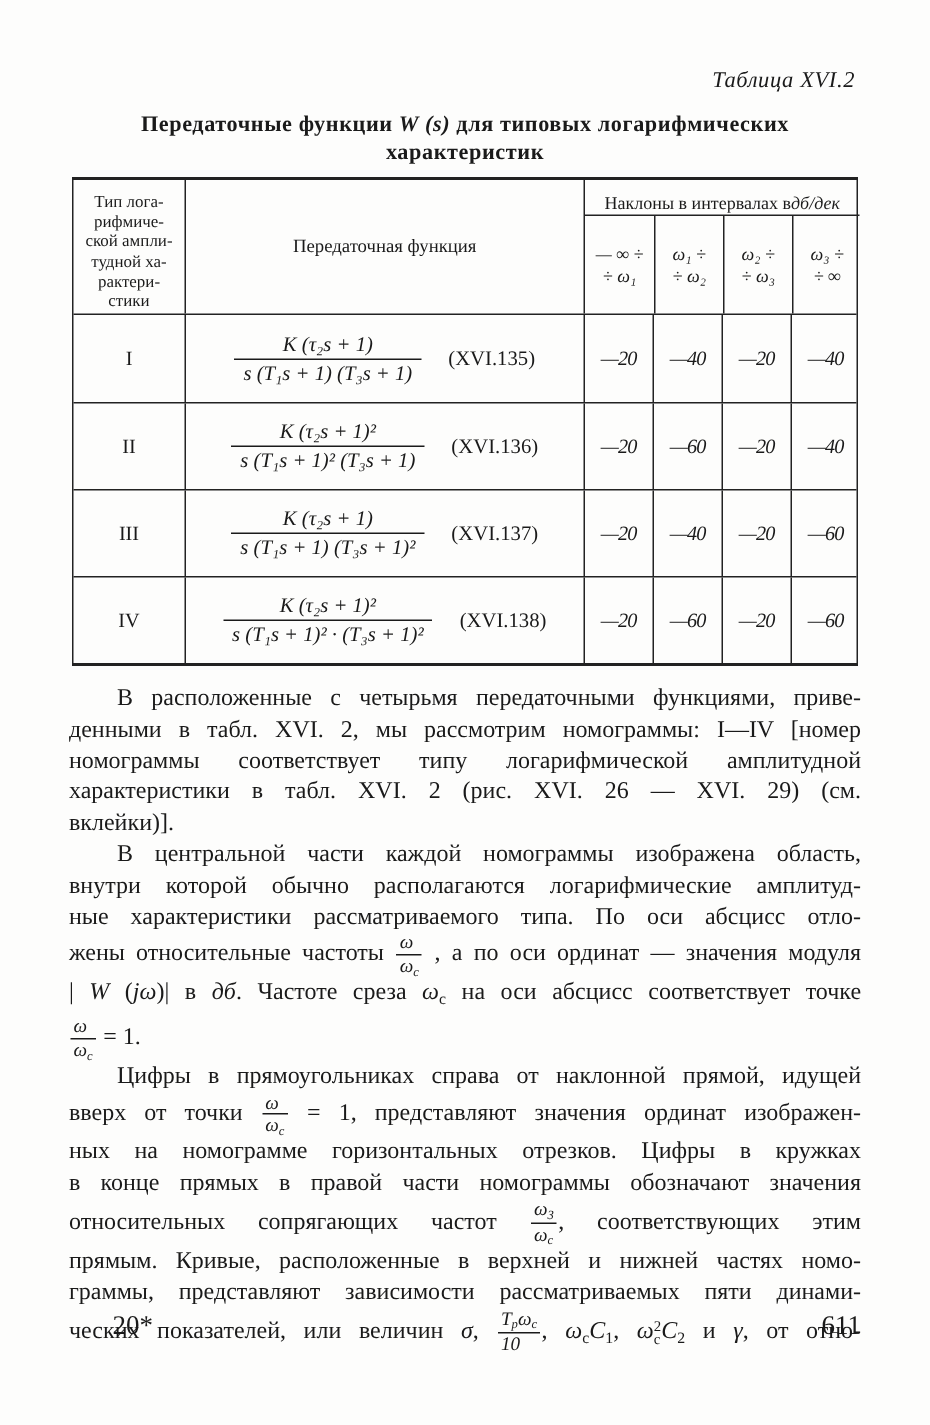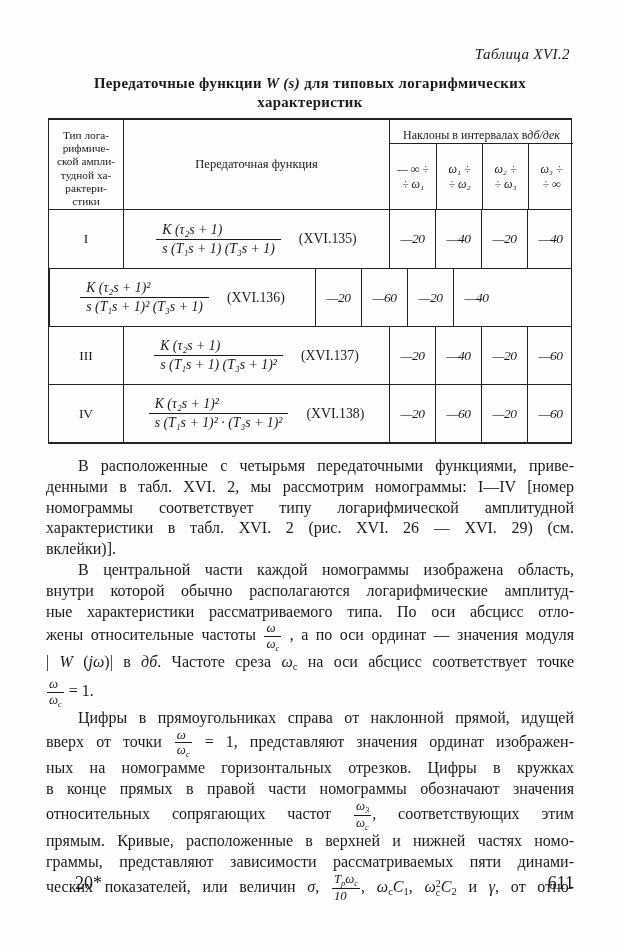--- a/index.html
+++ b/index.html
@@ -31,21 +31,21 @@
   .gh .it{font-style:italic;}
   .subs{flex:1;display:flex;}
   .icell{width:46px;flex:none;display:flex;flex-direction:column;justify-content:center;
          align-items:center;font-size:12px;line-height:15px;font-style:italic;}
   .icell + .icell{border-left:1px solid #222;}
 
   .trow{display:flex;height:58px;}
   .trow + .trow{border-top:1px solid #222;}
   .rom{display:flex;align-items:center;justify-content:center;font-size:13.5px;}
   .fcell{display:flex;align-items:center;justify-content:center;gap:18px;}
-  .frac{display:inline-block;font-style:italic;font-size:13.8px;line-height:1.15;}
+  .frac{display:inline-block;text-align:center;font-style:italic;font-size:13.8px;line-height:1.15;}
   .fn{display:block;padding:0 6px 1px;}
   .fd{display:block;border-top:1px solid #1a1a1a;padding:1px 6px 0;}
   .eq{font-size:13.8px;}
   .sc{width:46px;flex:none;border-left:1px solid #222;display:flex;align-items:center;
       justify-content:center;font-size:13.5px;letter-spacing:-.5px;font-style:italic;}
 
   
   #bodytext{position:absolute;top:456px;left:46px;width:528px;font-size:16px;line-height:20.8px;}
   .para{margin:0;}
   .line{text-align:justify;text-align-last:justify;}
@@ -123,20 +123,21 @@
           </span>
         <span class="eq">(XVI.135)</span>
       </div>
       <div class="sc">—20</div>
       <div class="sc">—40</div>
       <div class="sc">—20</div>
       <div class="sc">—40</div>
     </div>
 
     <div class="trow">
+      <div class="c1 rom">II</div>
       <div class="c2 fcell">
         <span class="frac">
             <span class="fn">K (τ₂s + 1)²</span>
             <span class="fd">s (T₁s + 1)² (T₃s + 1)</span>
           </span>
         <span class="eq">(XVI.136)</span>
       </div>
       <div class="sc">—20</div>
       <div class="sc">—60</div>
       <div class="sc">—20</div>

